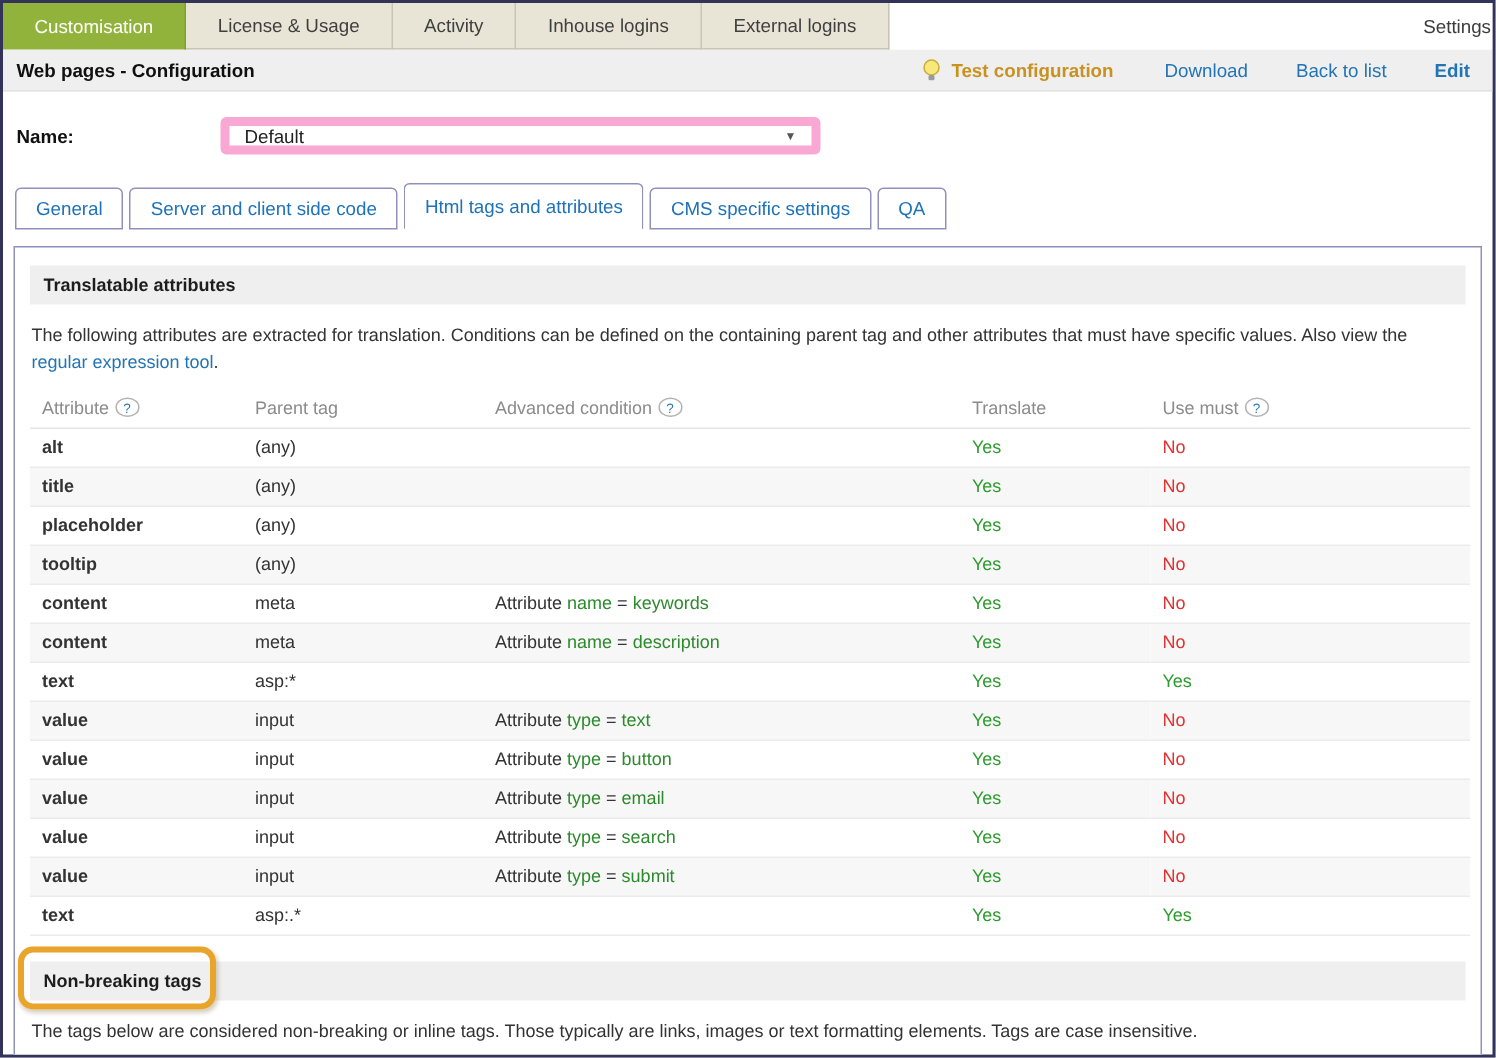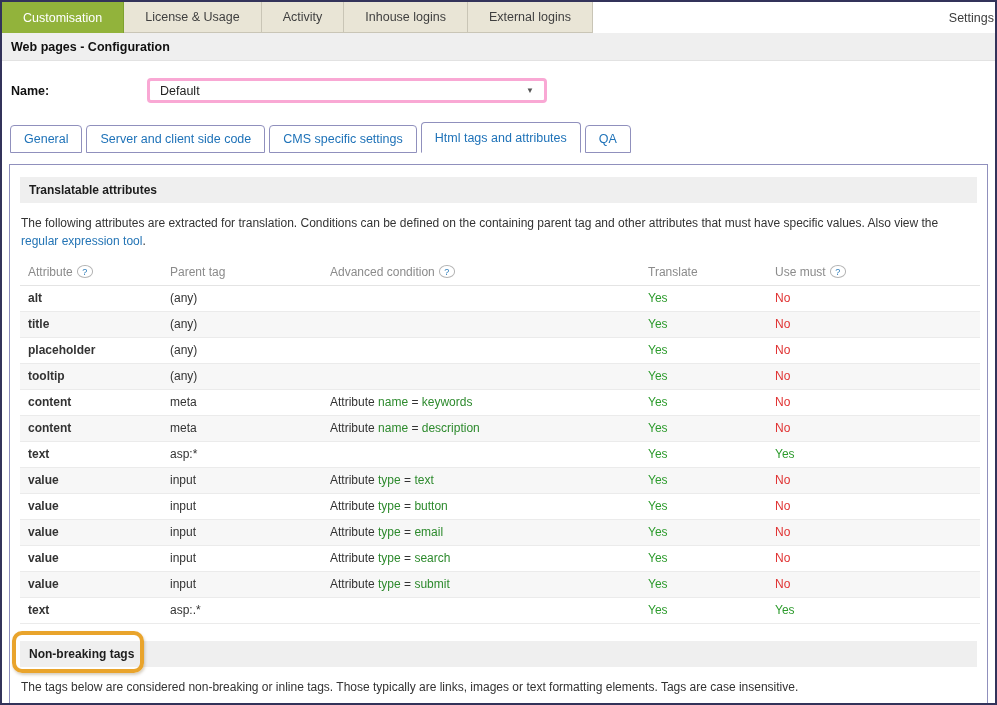--- a/index.html
+++ b/index.html
@@ -25,21 +25,21 @@
   .toolbar-title { font-weight:bold; font-size:12.5px; color:#101010; }
   .toolbar-right { margin-left:auto; display:flex; align-items:center; }
   .test-config { color:#c7921f; font-weight:bold; font-size:12.5px; display:flex; align-items:center; gap:7px; margin-right:34px; }
   .tb-link { color:#2374b5; font-size:12.5px; text-decoration:none; margin-right:32px; }
   .tb-link.edit { font-weight:bold; margin-right:6px; }
 
   
   .name-row { padding:17px 9px 10px; display:flex; align-items:center; font-size:12.5px; color:#111; }
   .name-label { font-weight:bold; width:136px; }
   .select {
-    width:400px; height:25px; border:3px solid #f9a8d4; border-radius:4px;
+    width:400px; height:25px; border:6px solid #f9a8d4; border-radius:4px;
     display:flex; align-items:center; padding:0 10px; background:#fff; color:#222; cursor:default;
   }
   .select .arrow { margin-left:auto; font-size:8px; color:#555; }
 
   
   .subtab-row { display:flex; gap:4px; padding-left:8px; margin-top:9px; position:relative; z-index:2; margin-bottom:-1px; align-items:flex-end; }
   .subtab {
     border:1px solid #9090bd; border-radius:4px 4px 0 0; padding:6px 13px;
     font-size:12.5px; color:#1e72b8; background:#fff; cursor:default; white-space:nowrap;
   }
@@ -95,35 +95,47 @@
         <div class="top-tab">License &amp; Usage</div>
         <div class="top-tab">Activity</div>
         <div class="top-tab">Inhouse logins</div>
         <div class="top-tab">External logins</div>
       </div>
     <span class="settings-link">Settings</span>
   </div>
 
   <div class="toolbar">
     <span class="toolbar-title">Web pages - Configuration</span>
+    <span class="toolbar-right">
+      <span class="test-config">
+        <svg width="12" height="16" viewBox="0 0 12 16">
+          <circle cx="6" cy="6" r="5" fill="#f8e87a" stroke="#c9ad3a" stroke-width="1"></circle>
+          <rect x="4" y="11" width="4" height="3.5" fill="#9a9a9a" rx="1"></rect>
+        </svg>
+        <span>Test configuration</span>
+      </span>
+      <a class="tb-link" href="#">Download</a>
+      <a class="tb-link" href="#">Back to list</a>
+      <a class="tb-link edit" href="#">Edit</a>
+    </span>
   </div>
 
   <div class="name-row">
     <span class="name-label">Name:</span>
     <div class="select">
       <span>Default</span>
       <span class="arrow">▼</span>
     </div>
   </div>
 
   <div class="subtab-row" id="sub-tabs">
       <div class="subtab">General</div>
       <div class="subtab">Server and client side code</div>
+      <div class="subtab active">Html tags and attributes</div>
       <div class="subtab">CMS specific settings</div>
-      <div class="subtab active">Html tags and attributes</div>
       <div class="subtab">QA</div>
     </div>
 
   <div class="panel">
 
     <div class="section-bar">Translatable attributes</div>
 
     <div class="desc">
       <span>The following attributes are extracted for translation. Conditions can be defined on the containing parent tag and other attributes that must have specific values. Also view the </span><a href="#">regular expression tool</a><span>.</span>
     </div>

